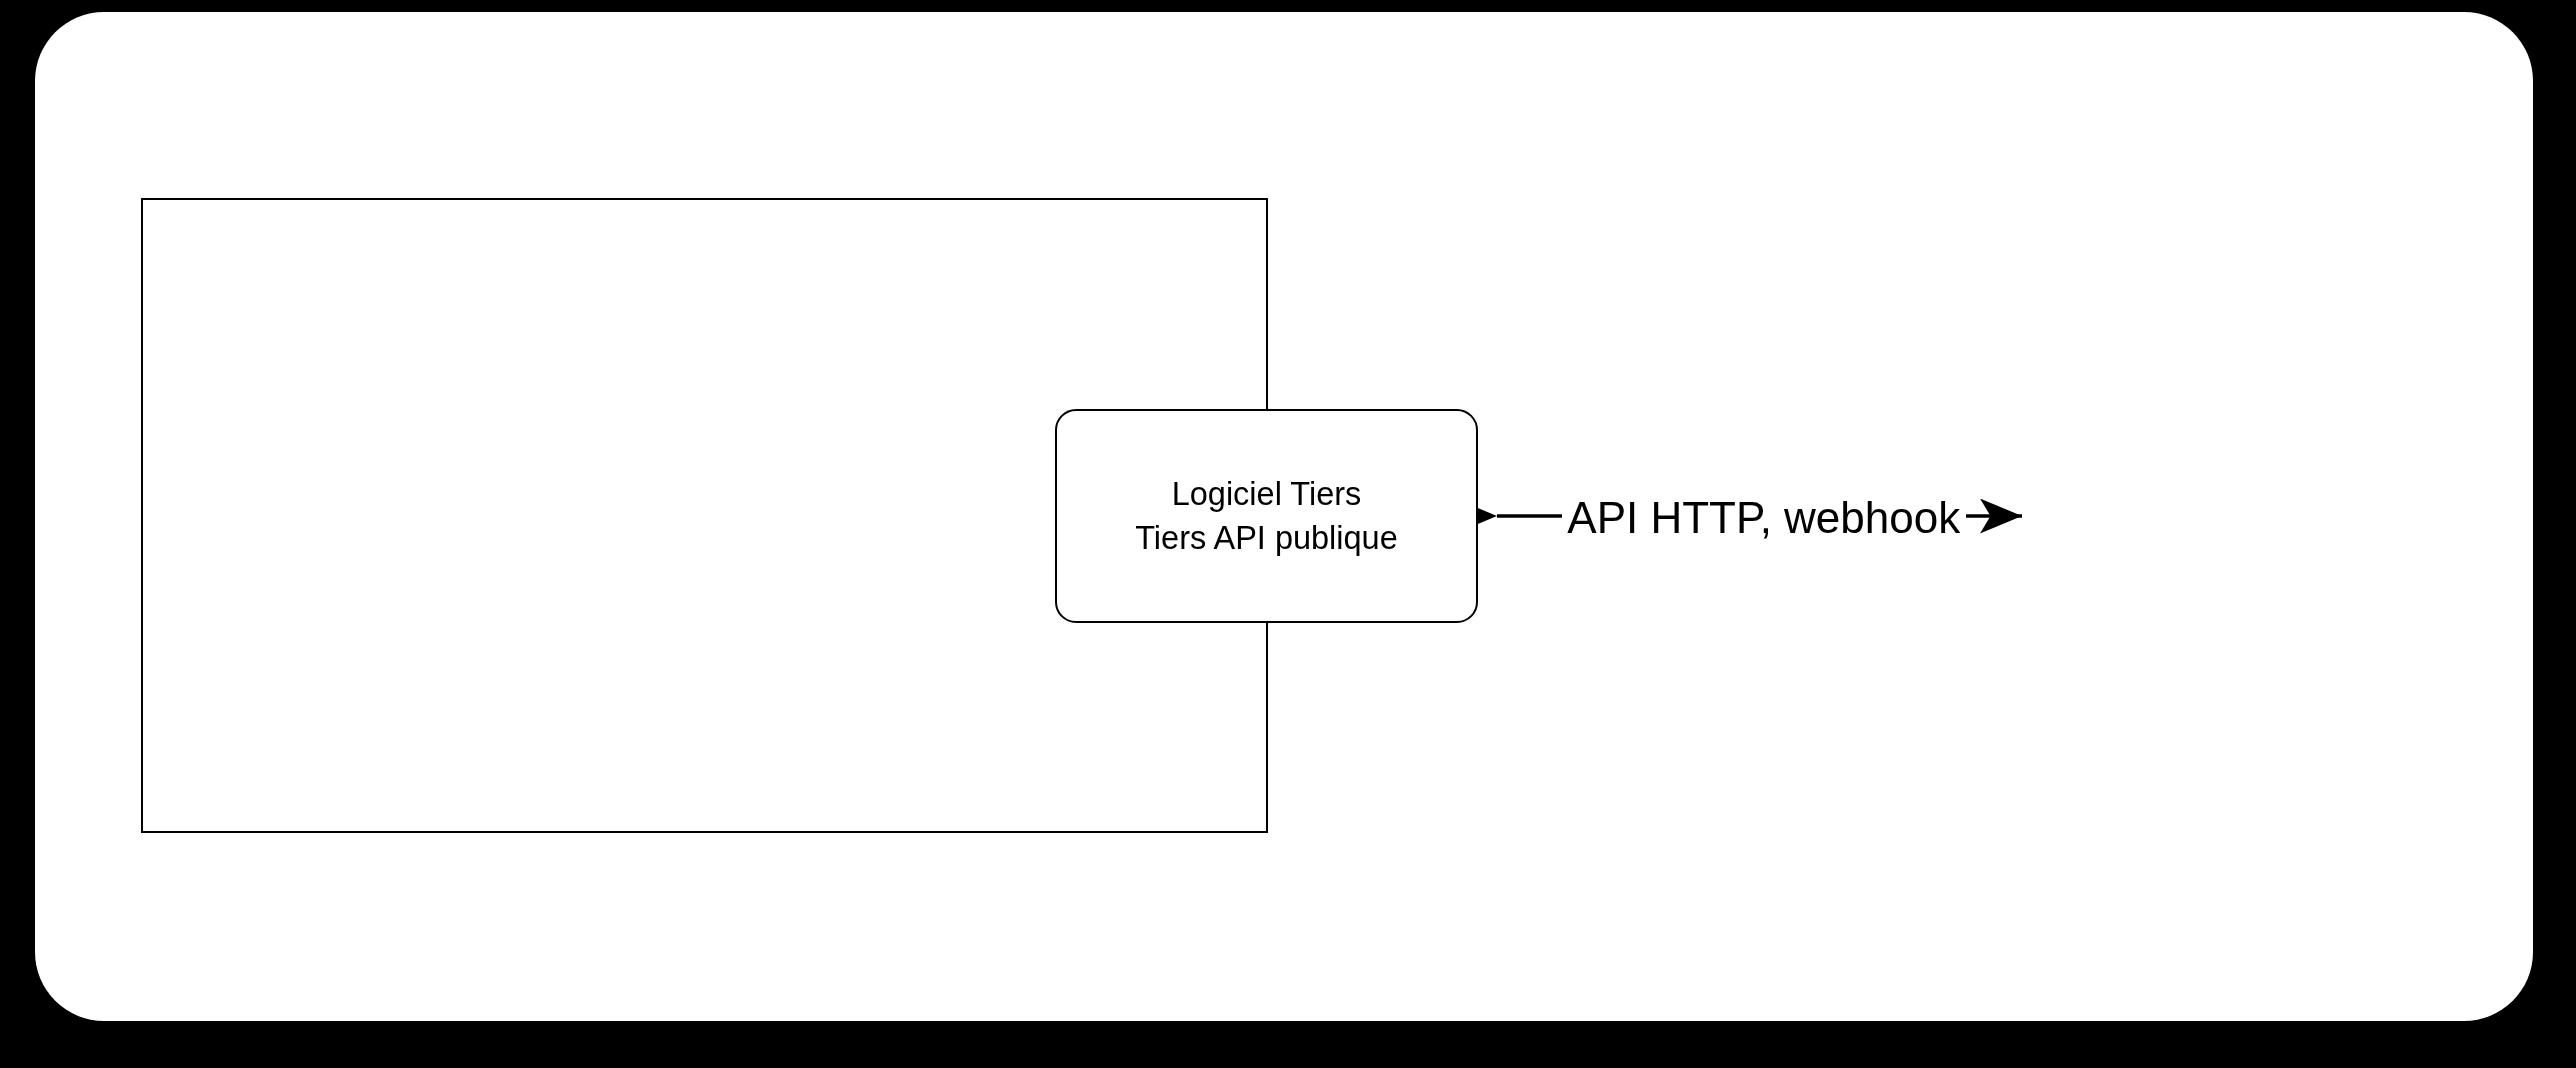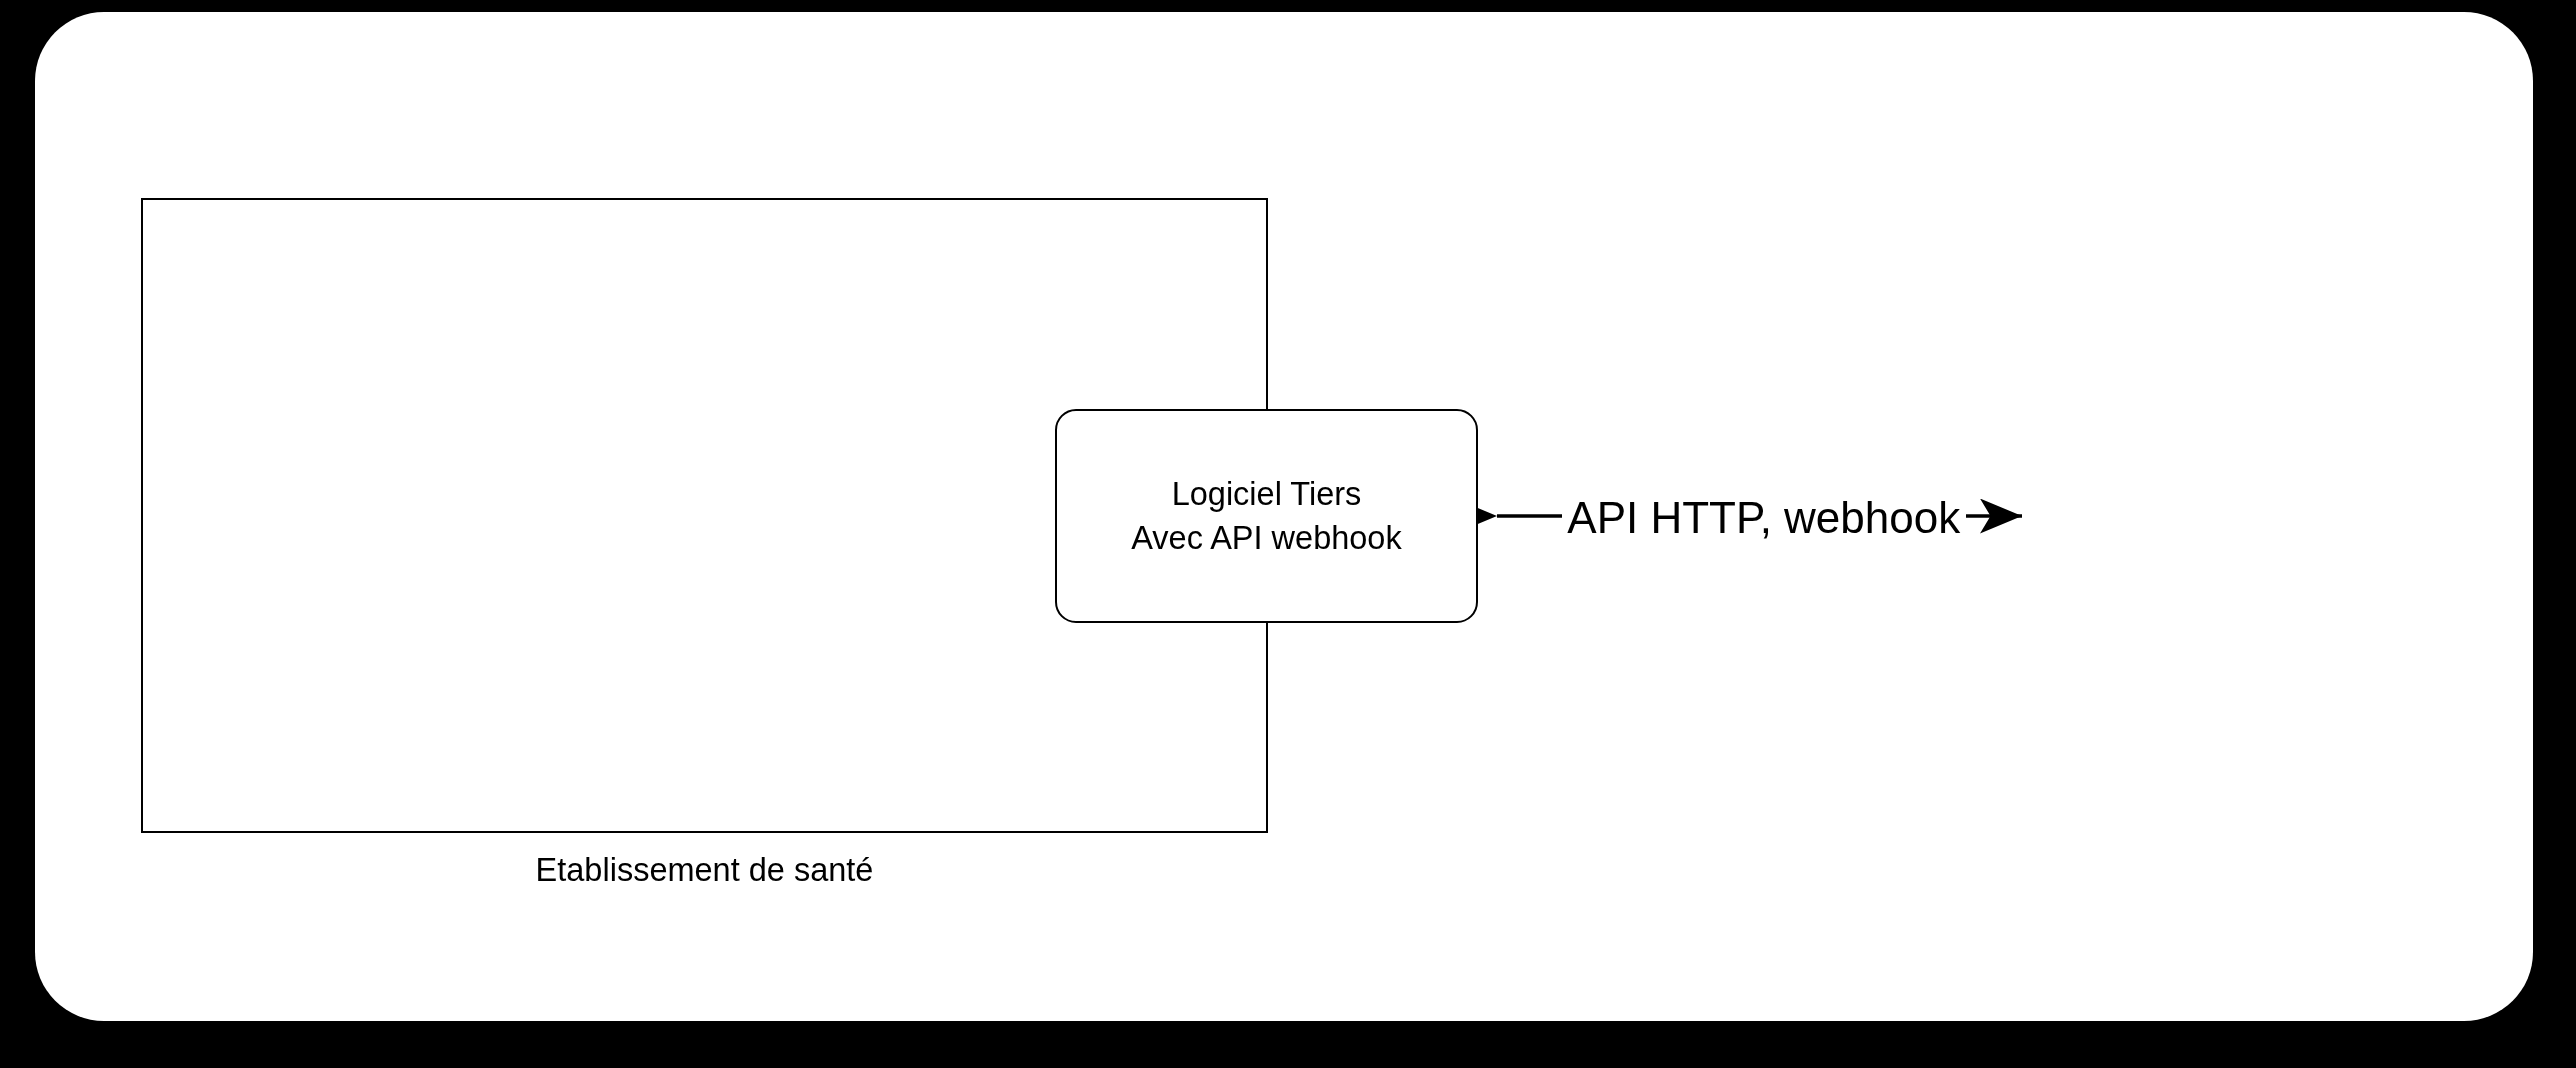--- a/index.html
+++ b/index.html
@@ -128,23 +128,22 @@
         </marker>
         <marker id="arrow-left" markerWidth="14" markerHeight="14" refX="12" refY="5" orient="auto" markerUnits="strokeWidth">
           <path d="M0,0 L12,5 L0,10 L3,5 Z" fill="#000000"></path>
         </marker>
       </defs>
       <line x1="40" y1="40" x2="640" y2="40" stroke="#000000" stroke-width="4" marker-start="url(#arrow-left)" marker-end="url(#arrow-right)"></line>
     </svg>
 
     <div class="node" id="node-tiers">
       <span>Logiciel Tiers</span>
-      <span>Avec API webhook</span>
+      <span>Tiers API publique</span>
     </div>
 
 
     <div class="connector-label">API HTTP, webhook</div>
 
-    <div class="group-caption">Etablissement de santé</div>
 
   </div>
 </div>
 
 
 </body></html>

